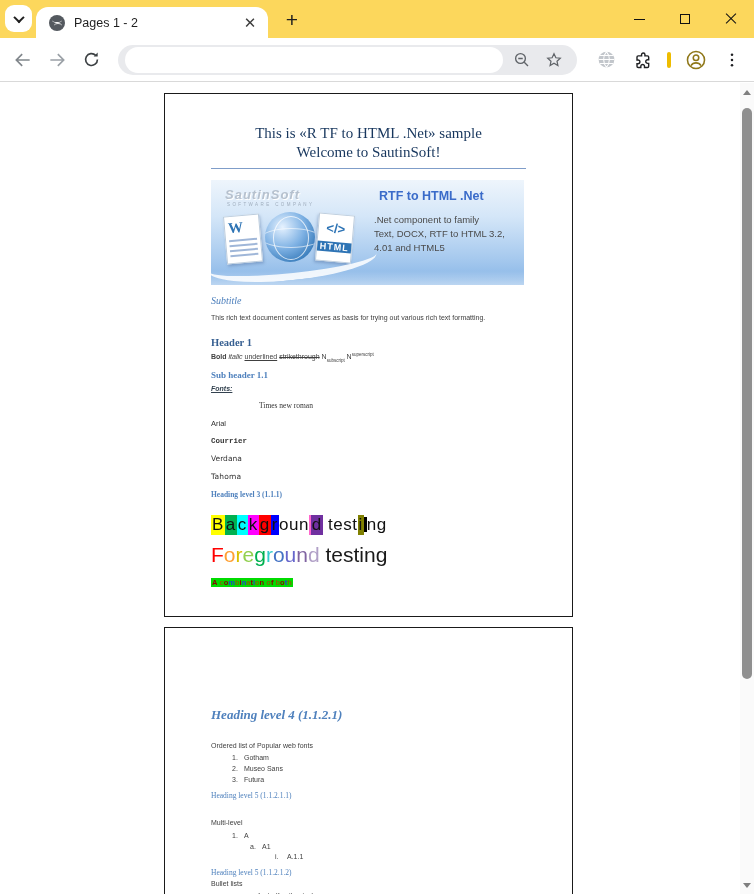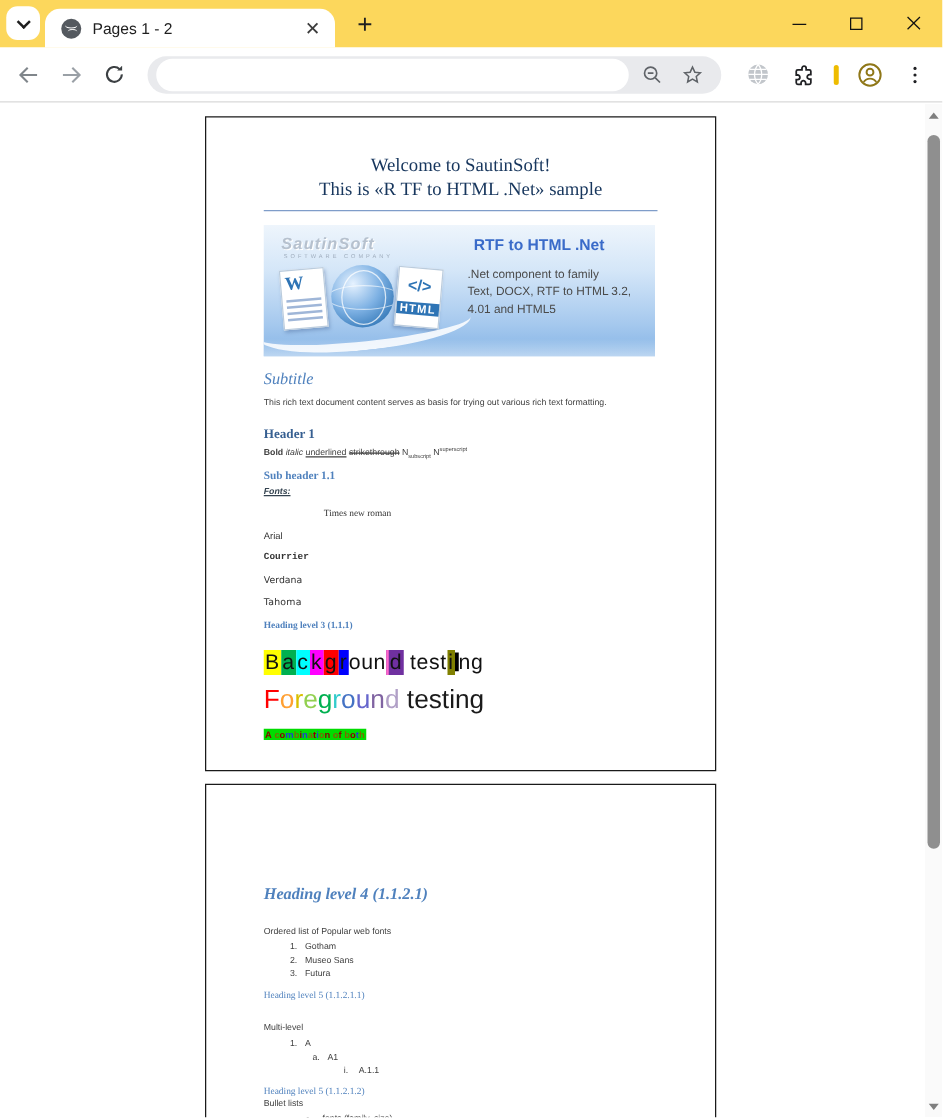--- a/index.html
+++ b/index.html
@@ -73,21 +73,21 @@
              border:1.5px solid rgba(255,255,255,.6); border-radius:50%; }
   .b-html { position:absolute; left:100px; top:4px; width:36px; height:48px; background:#fff; border:1px solid #bcd;
             transform:rotate(5deg); box-shadow:-1px 2px 3px rgba(60,90,140,.35); text-align:center; }
   .b-html .code { color:#2e74b5; font-weight:bold; font-size:13px; margin-top:6px; }
   .b-html .htm { background:#2e74b5; color:#fff; font-weight:bold; font-size:9px; margin-top:6px; letter-spacing:1px; }
   .b-swoosh { position:absolute; left:-10px; top:34px; width:170px; height:36px; border-radius:50%;
               border-bottom:7px solid rgba(255,255,255,.85); transform:rotate(-6deg); }
   .b-reflect { position:absolute; left:0; bottom:0; width:100%; height:14px;
                background:linear-gradient(180deg, rgba(255,255,255,0), rgba(255,255,255,.45)); }
 
-  .subtitle { margin-top:10px; font-family:"Liberation Serif",serif; font-style:italic; color:#4f81bd; font-size:13px; }
+  .subtitle { margin-top:10px; font-family:"Liberation Serif",serif; font-style:italic; color:#4f81bd; font-size:10px; }
   .intro { margin-top:8px; font-size:7px; color:#404040; }
   .h1 { margin-top:16px; font-family:"Liberation Serif",serif; font-weight:bold; color:#365f91; font-size:10.5px; }
   .fmtline { margin-top:4px; font-size:7px; color:#404040; }
   .fmtline .b { font-weight:bold; } .fmtline .i { font-style:italic; }
   .fmtline .u { text-decoration:underline; } .fmtline .s { text-decoration:line-through; }
   .fmtline sub { font-size:4.5px; } .fmtline sup { font-size:4.5px; }
   .h2 { margin-top:7px; font-family:"Liberation Serif",serif; font-weight:bold; color:#4f81bd; font-size:9px; }
   .fonts-label { margin-top:5px; font-size:7px; font-weight:bold; font-style:italic;
                  text-decoration:underline; color:#33424f; }
   .font-item { margin-top:9px; font-size:7.5px; color:#333; }
@@ -208,22 +208,22 @@
           <circle cx="12" cy="19" r="1.7" fill="#202124"></circle>
           </svg>
       </div>
     </div>
   </div>
 
   <div class="content">
 
     <div class="page page1">
       <div class="doc-title">
+        <div>This is «R TF to HTML .Net» sample</div>
         <div>Welcome to SautinSoft!</div>
-        <div>This is «R TF to HTML .Net» sample</div>
       </div>
 
       <div class="banner">
         <div class="b-logo">SautinSoft</div>
         <div class="b-logosub">SOFTWARE COMPANY</div>
         <div class="b-product">RTF to HTML .Net</div>
         <div class="b-desc">
           <div>.Net component to family</div>
           <div>Text, DOCX, RTF to HTML 3.2,</div>
           <div>4.01 and HTML5</div>

